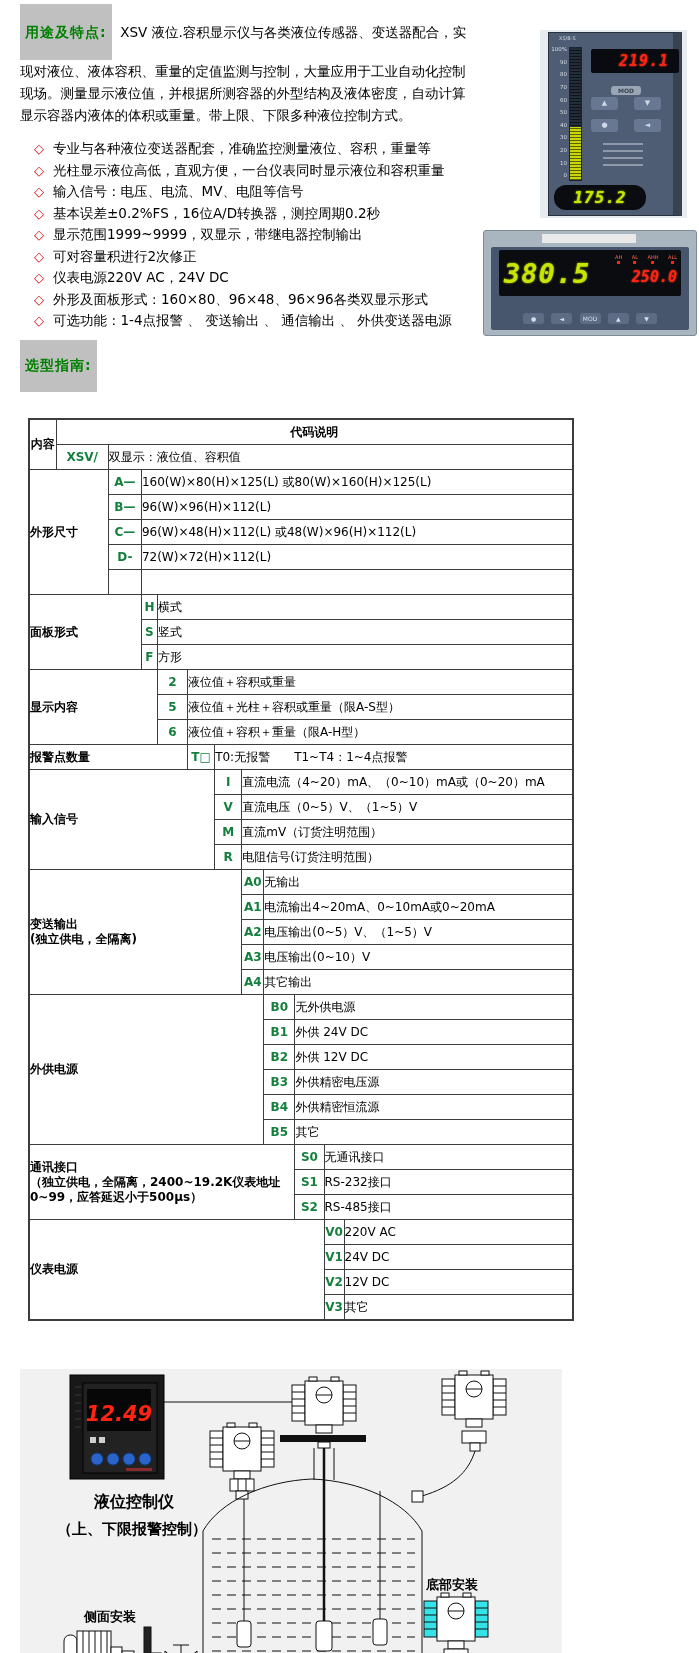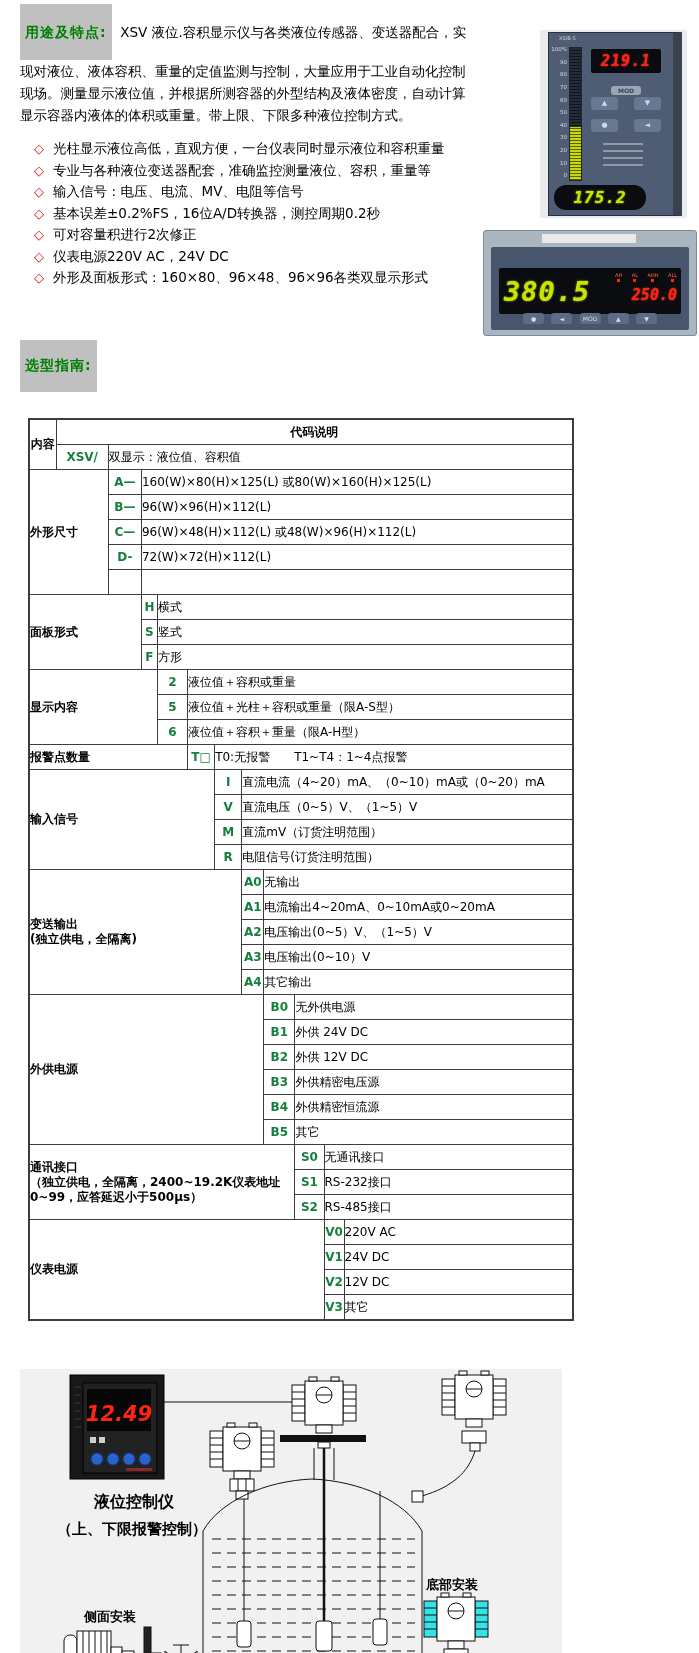--- a/index.html
+++ b/index.html
@@ -28,39 +28,39 @@
   .mv-scale { position:absolute; left:0; top:0; width:15px; height:100%;
     display:flex; flex-direction:column; justify-content:space-between; align-items:flex-end;
     font-size:5.5px; color:#d6dce4; line-height:1; }
   .mv-col { position:absolute; left:17px; top:0; width:11px; height:100%;
     border:1px solid #1b2430;
     background-image:repeating-linear-gradient(to top, rgba(0,0,0,.55) 0 1px, transparent 1px 3px),
       linear-gradient(to top,#c9d607 0 40%, #232d3a 40%);
   }
   .mv-disp1 { position:absolute; left:42px; top:16px; width:70px; height:24px; background:#090b10;
     color:#ff2412; font:bold italic 15px "DejaVu Sans Mono",monospace; text-align:center;
-    line-height:24px; letter-spacing:1px; text-shadow:0 0 2px #ff3a20; border-radius:2px; }
+    line-height:24px; letter-spacing:1px; text-shadow:0 0 2px #ff3a20; border-radius:2px;padding-left:18px; }
   .mv-modrow { position:absolute; left:42px; top:45px; width:70px; text-align:center; }
   .mv-mod { display:inline-block; background:#9aa5b5; color:#39434f; font-size:6px;
     font-weight:bold; padding:1px 7px; border-radius:3px; }
   .mv-btns { position:absolute; left:42px; width:70px; display:flex; justify-content:space-between; }
   .mv-btns .btn { width:27px; height:13px; background:#697892; border-radius:3px;
     color:#cfd8e6; font-size:7px; text-align:center; line-height:13px; }
   .mv-inds { position:absolute; left:54px; top:110px; width:40px; height:26px;
     background-image:repeating-linear-gradient(to bottom,#8f99a9 0 2px, transparent 2px 7px); }
   .mv-disp2 { position:absolute; left:5px; bottom:5px; width:92px; height:25px; background:#0a0c10;
     color:#c7e600; font:bold italic 16px "DejaVu Sans Mono",monospace; text-align:center;
     line-height:25px; letter-spacing:1px; text-shadow:0 0 2px #d0f000; border-radius:12px; }
 
   
   .meter-h { position:relative; width:212px; height:104px; background:#a9b6c0;
     border:1px solid #7c8b96; border-radius:3px; margin-top:12px; }
   .mh-strip { position:absolute; top:3px; left:58px; width:94px; height:9px; background:#e9e9e9; }
   .mh-panel { position:absolute; left:7px; top:16px; right:7px; bottom:5px; background:#47566c; border-radius:2px; }
-  .mh-disp { position:absolute; left:8px; top:21px; right:8px; height:46px; background:#0a0c10; border-radius:2px; }
+  .mh-disp { position:absolute; left:8px; top:3px; right:8px; height:46px; background:#0a0c10; border-radius:2px; }
   .mh-main { position:absolute; left:5px; top:8px; font:bold italic 27px "DejaVu Sans Mono",monospace;
     color:#c8e400; letter-spacing:1px; text-shadow:0 0 2px #d0f000; }
   .mh-right { position:absolute; right:4px; top:4px; width:62px; }
   .mh-inds { display:flex; justify-content:space-between; }
   .mh-ind { font-size:5px; color:#ff6a4c; text-align:center; line-height:1.2; }
   .mh-ind i { display:block; width:3px; height:3px; background:#ff2412; margin:1px auto 0; }
   .mh-sub { font:bold italic 15px "DejaVu Sans Mono",monospace; color:#ff2412; text-align:right;
     margin-top:4px; text-shadow:0 0 2px #ff3a20; }
   .mh-btns { position:absolute; left:32px; bottom:6px; right:32px; display:flex; justify-content:space-between; }
   .mh-btn { width:21px; height:11px; background:#5d6c84; border-radius:3px; color:#d5dde8;
@@ -145,27 +145,29 @@
             <span class="mh-btn">▲</span>
             <span class="mh-btn">▼</span>
           </div>
       </div>
     </div>
   </div>
 
   <p class="intro-body"><span class="sec-heading">用途及特点:</span>&nbsp;&nbsp;<span>XSV 液位.容积显示仪与各类液位传感器、变送器配合，实现对液位、液体容积、重量的定值监测与控制，大量应用于工业自动化控制现场。测量显示液位值，并根据所测容器的外型结构及液体密度，自动计算显示容器内液体的体积或重量。带上限、下限多种液位控制方式。</span></p>
 
   <div class="features">
+      <div class="feature"><span class="diamond">◇</span><span>专业与各种液位变送器配套，准确监控测量液位、容积，重量等</span></div>
       <div class="feature"><span class="diamond">◇</span><span>光柱显示液位高低，直观方便，一台仪表同时显示液位和容积重量</span></div>
-      <div class="feature"><span class="diamond">◇</span><span>专业与各种液位变送器配套，准确监控测量液位、容积，重量等</span></div>
       <div class="feature"><span class="diamond">◇</span><span>输入信号：电压、电流、MV、电阻等信号</span></div>
       <div class="feature"><span class="diamond">◇</span><span>基本误差±0.2%FS，16位A/D转换器，测控周期0.2秒</span></div>
+      <div class="feature"><span class="diamond">◇</span><span>显示范围1999~9999，双显示，带继电器控制输出</span></div>
       <div class="feature"><span class="diamond">◇</span><span>可对容量积进行2次修正</span></div>
       <div class="feature"><span class="diamond">◇</span><span>仪表电源220V AC，24V DC</span></div>
       <div class="feature"><span class="diamond">◇</span><span>外形及面板形式：160×80、96×48、96×96各类双显示形式</span></div>
+      <div class="feature"><span class="diamond">◇</span><span>可选功能：1-4点报警 、 变送输出 、 通信输出 、 外供变送器电源</span></div>
     </div>
 </div>
 
 <div class="guide-wrap">
   <span class="sec-heading">选型指南:</span>
 </div>
 
 <table class="sel">
     <colgroup>
       <col style="width: 27px;">

